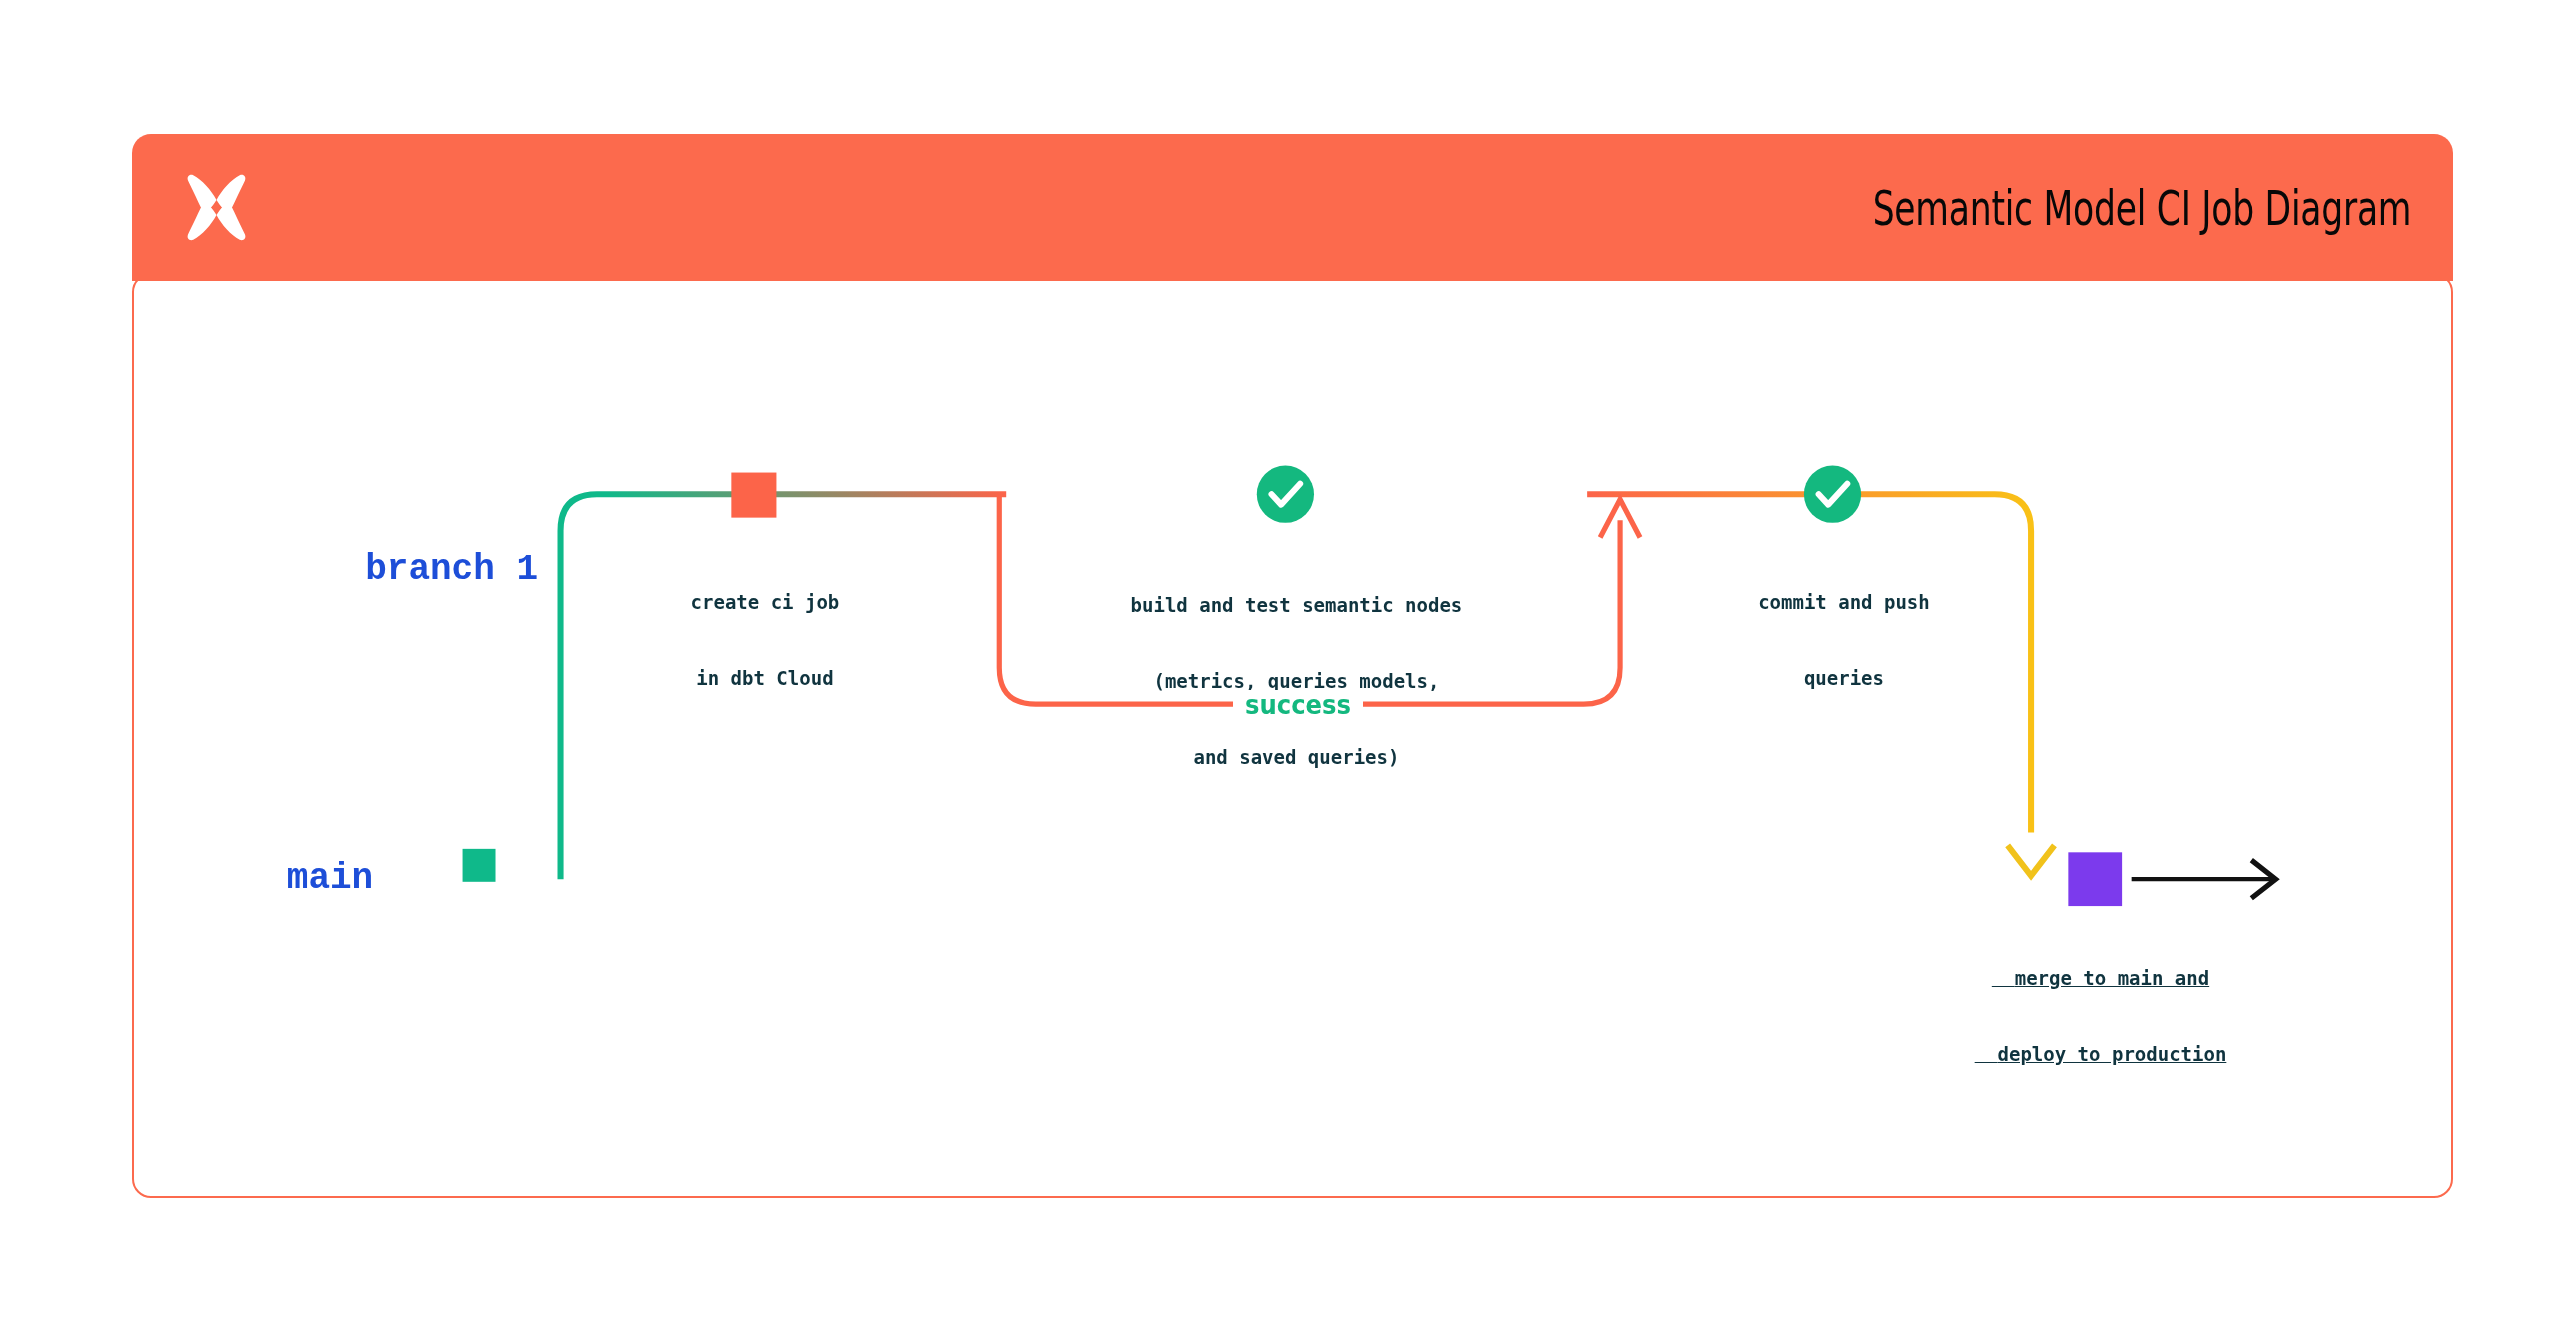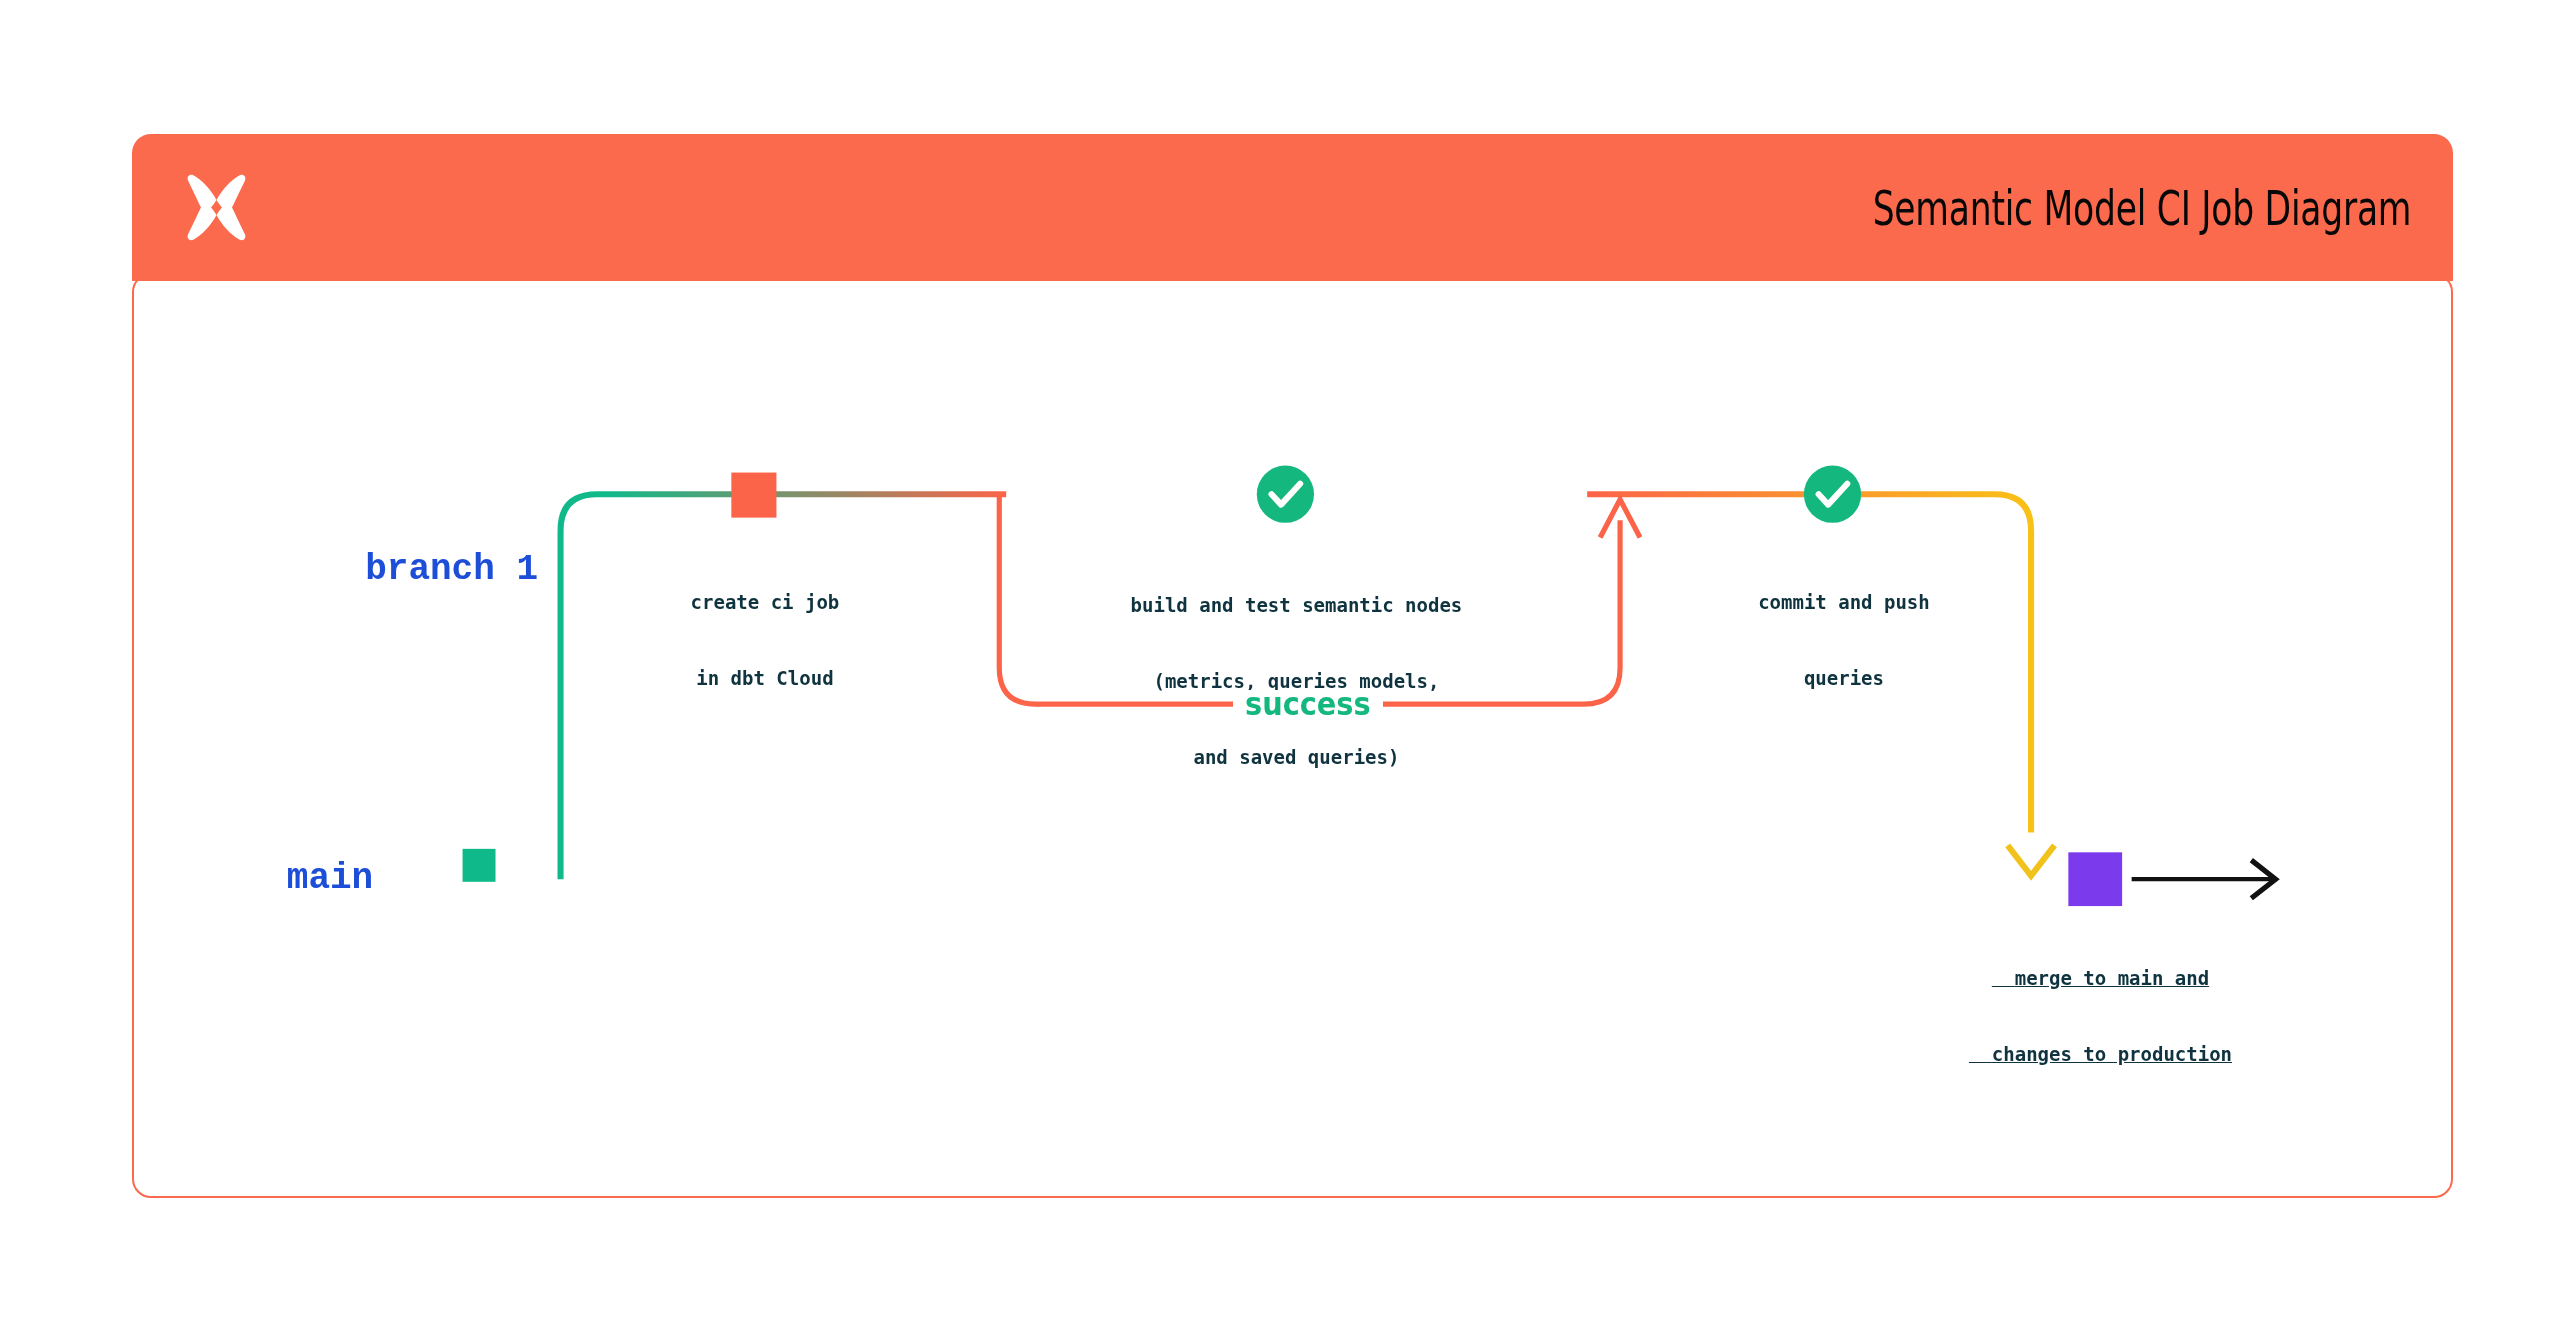--- a/index.html
+++ b/index.html
@@ -102,21 +102,21 @@
     line-height: 36px;
     white-space: pre;
     text-align: right;
   }
 
   #success-label {
     position: absolute;
     color: #14b87f;
     font-family: "DejaVu Sans Condensed", "DejaVu Sans", sans-serif;
     font-weight: bold;
-    font-size: 32px;
+    font-size: 27px;
     line-height: 29px;
     white-space: pre;
     background: #ffffff;
     padding: 0 12px;
   }
 </style>
 </head>
 <body>
 
 <div id="card">
@@ -206,17 +206,17 @@
   <span>and saved queries)</span>
 </div>
 
 <div class="lbl" style="left:1607px; top:545px; width:451px;">
   <span>commit and push</span><br>
   <span>queries</span>
 </div>
 
 <div class="lbl" style="left:1875px; top:921px; width:451px;text-decoration:underline;">
   <span>merge to main and</span><br>
-  <span>changes to production</span>
+  <span>deploy to production</span>
 </div>
 
 <div id="success-label" style="left:1233px; top:690px;">success</div>
 
 
 </body></html>

